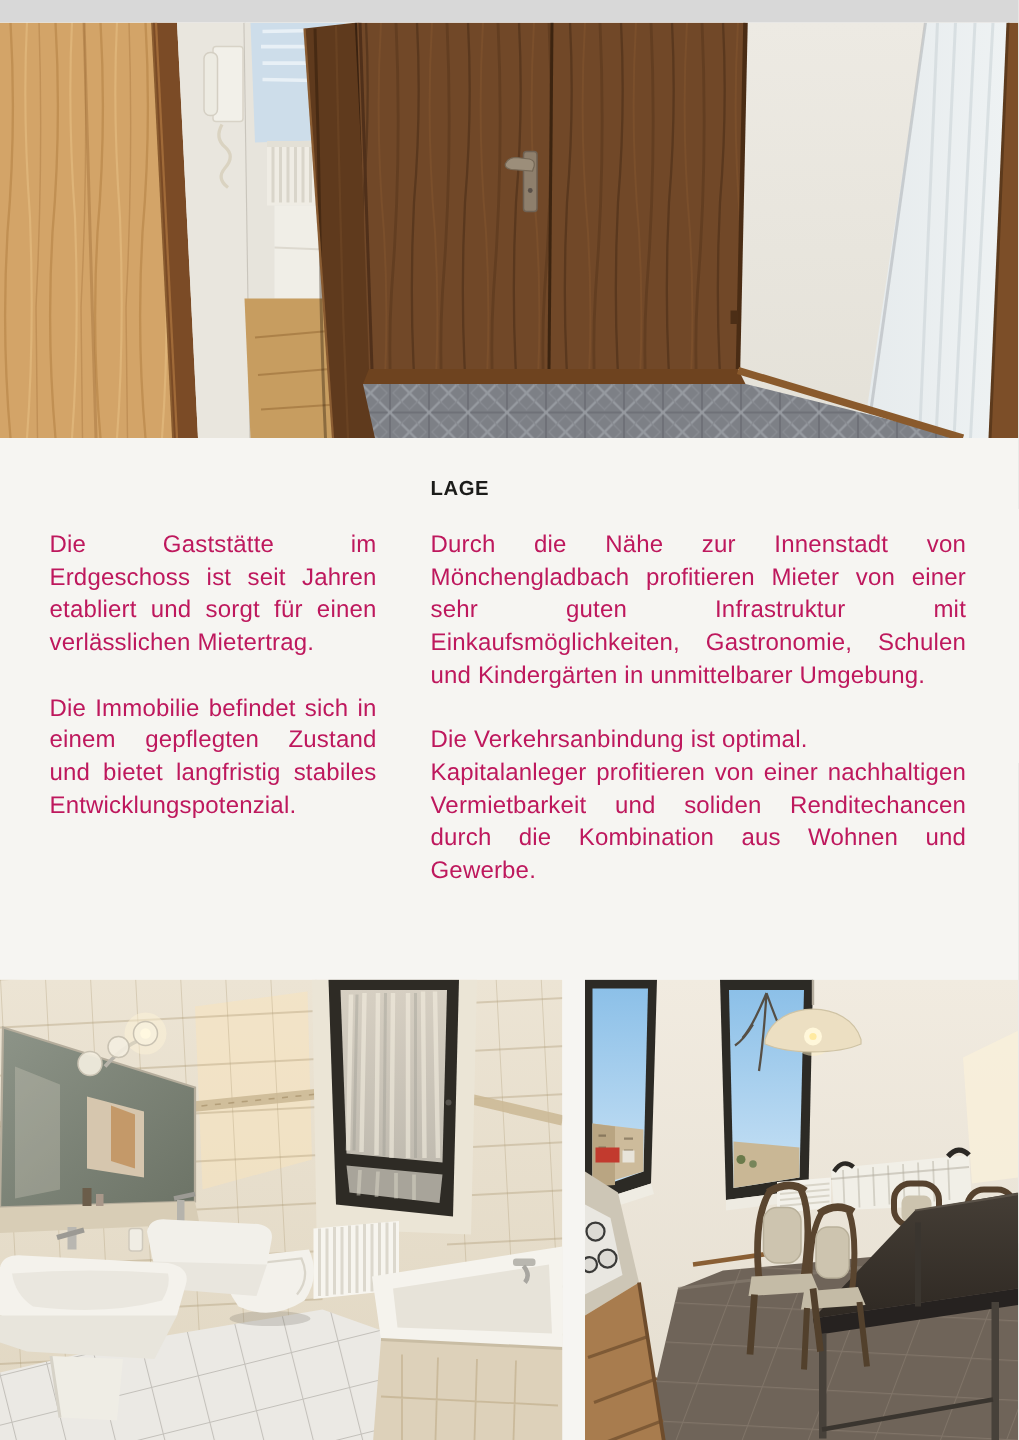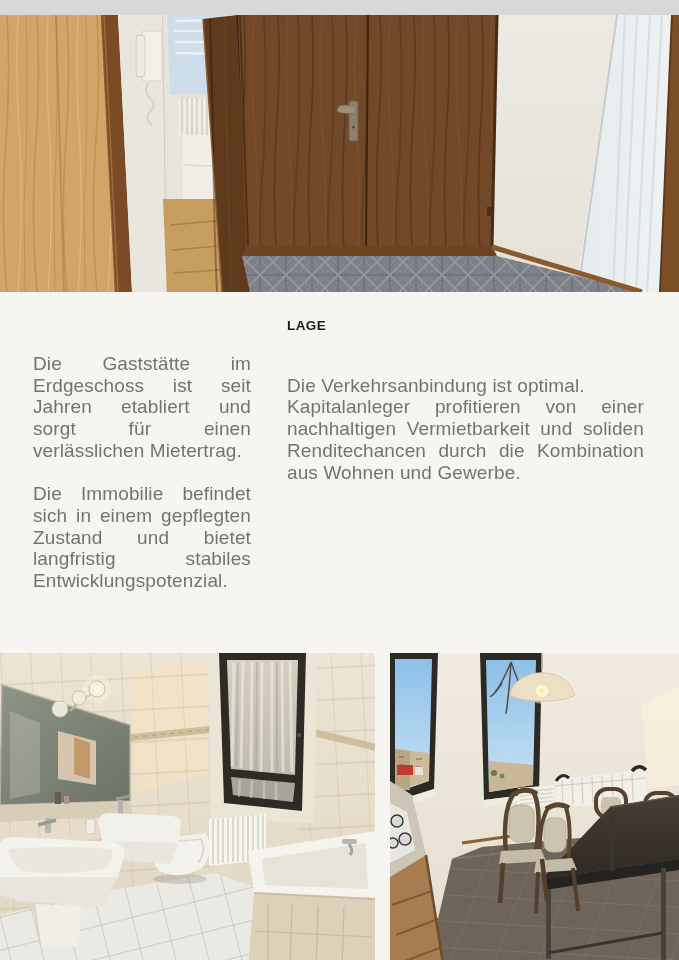--- a/index.html
+++ b/index.html
@@ -5,21 +5,21 @@
   html,body{margin:0;padding:0;}
   body{background:#d8d8d8;font-family:"Liberation Sans",sans-serif;}
   .page{position:relative;width:679px;height:960px;background:#f6f5f2;overflow:hidden;margin:15px auto;}
   .photo{position:absolute;overflow:hidden;}
   .photo svg{display:block;width:100%;height:100%;}
   #photo-top{left:0;top:0;width:679px;height:277px;}
   #photo-bath{left:0;top:638px;width:375px;height:317px;}
   #photo-dining{left:390px;top:638px;width:289px;height:317px;}
   .heading{position:absolute;left:287px;top:303px;font-size:13.5px;font-weight:700;
            color:#1c1c1a;letter-spacing:.4px;}
-  .col{position:absolute;top:338px;font-size:19px;line-height:21.7px;color:#737373;
+  .col{position:absolute;top:338px;font-size:16px;line-height:21.7px;color:#be185d;
        text-align:justify;letter-spacing:.12px;}
   .col p{margin:0;}
   .col p.gap{margin-top:21.7px;}
   #col-left{left:33px;width:218px;}
   #col-right{left:287px;width:357px;}
 </style>
 </head>
 <body>
 
 <div class="page">
@@ -135,20 +135,21 @@
 
   <div>
     <div class="heading">LAGE</div>
 
     <div class="col" id="col-left">
       <p>Die Gaststätte im Erdgeschoss ist seit Jahren etabliert und sorgt für einen verlässlichen Mietertrag.</p>
       <p class="gap">Die Immobilie befindet sich in einem gepflegten Zustand und bietet langfristig stabiles Entwicklungspotenzial.</p>
     </div>
 
     <div class="col" id="col-right">
+      <p>Durch die Nähe zur Innenstadt von Mönchengladbach profitieren Mieter von einer sehr guten Infrastruktur mit Einkaufsmöglichkeiten, Gastronomie, Schulen und Kindergärten in unmittelbarer Umgebung.</p>
       <p class="gap">Die Verkehrsanbindung ist optimal.</p>
       <p>Kapitalanleger profitieren von einer nachhaltigen Vermietbarkeit und soliden Renditechancen durch die Kombination aus Wohnen und Gewerbe.</p>
     </div>
   </div>
 
   <div class="photo" id="photo-bath">
     <svg viewBox="0 0 375 317" preserveAspectRatio="none">
       <defs>
         <linearGradient id="grad-bwall" x1="0" y1="0" x2="0" y2="1">
           <stop offset="0" stop-color="#ece4d4"></stop>

